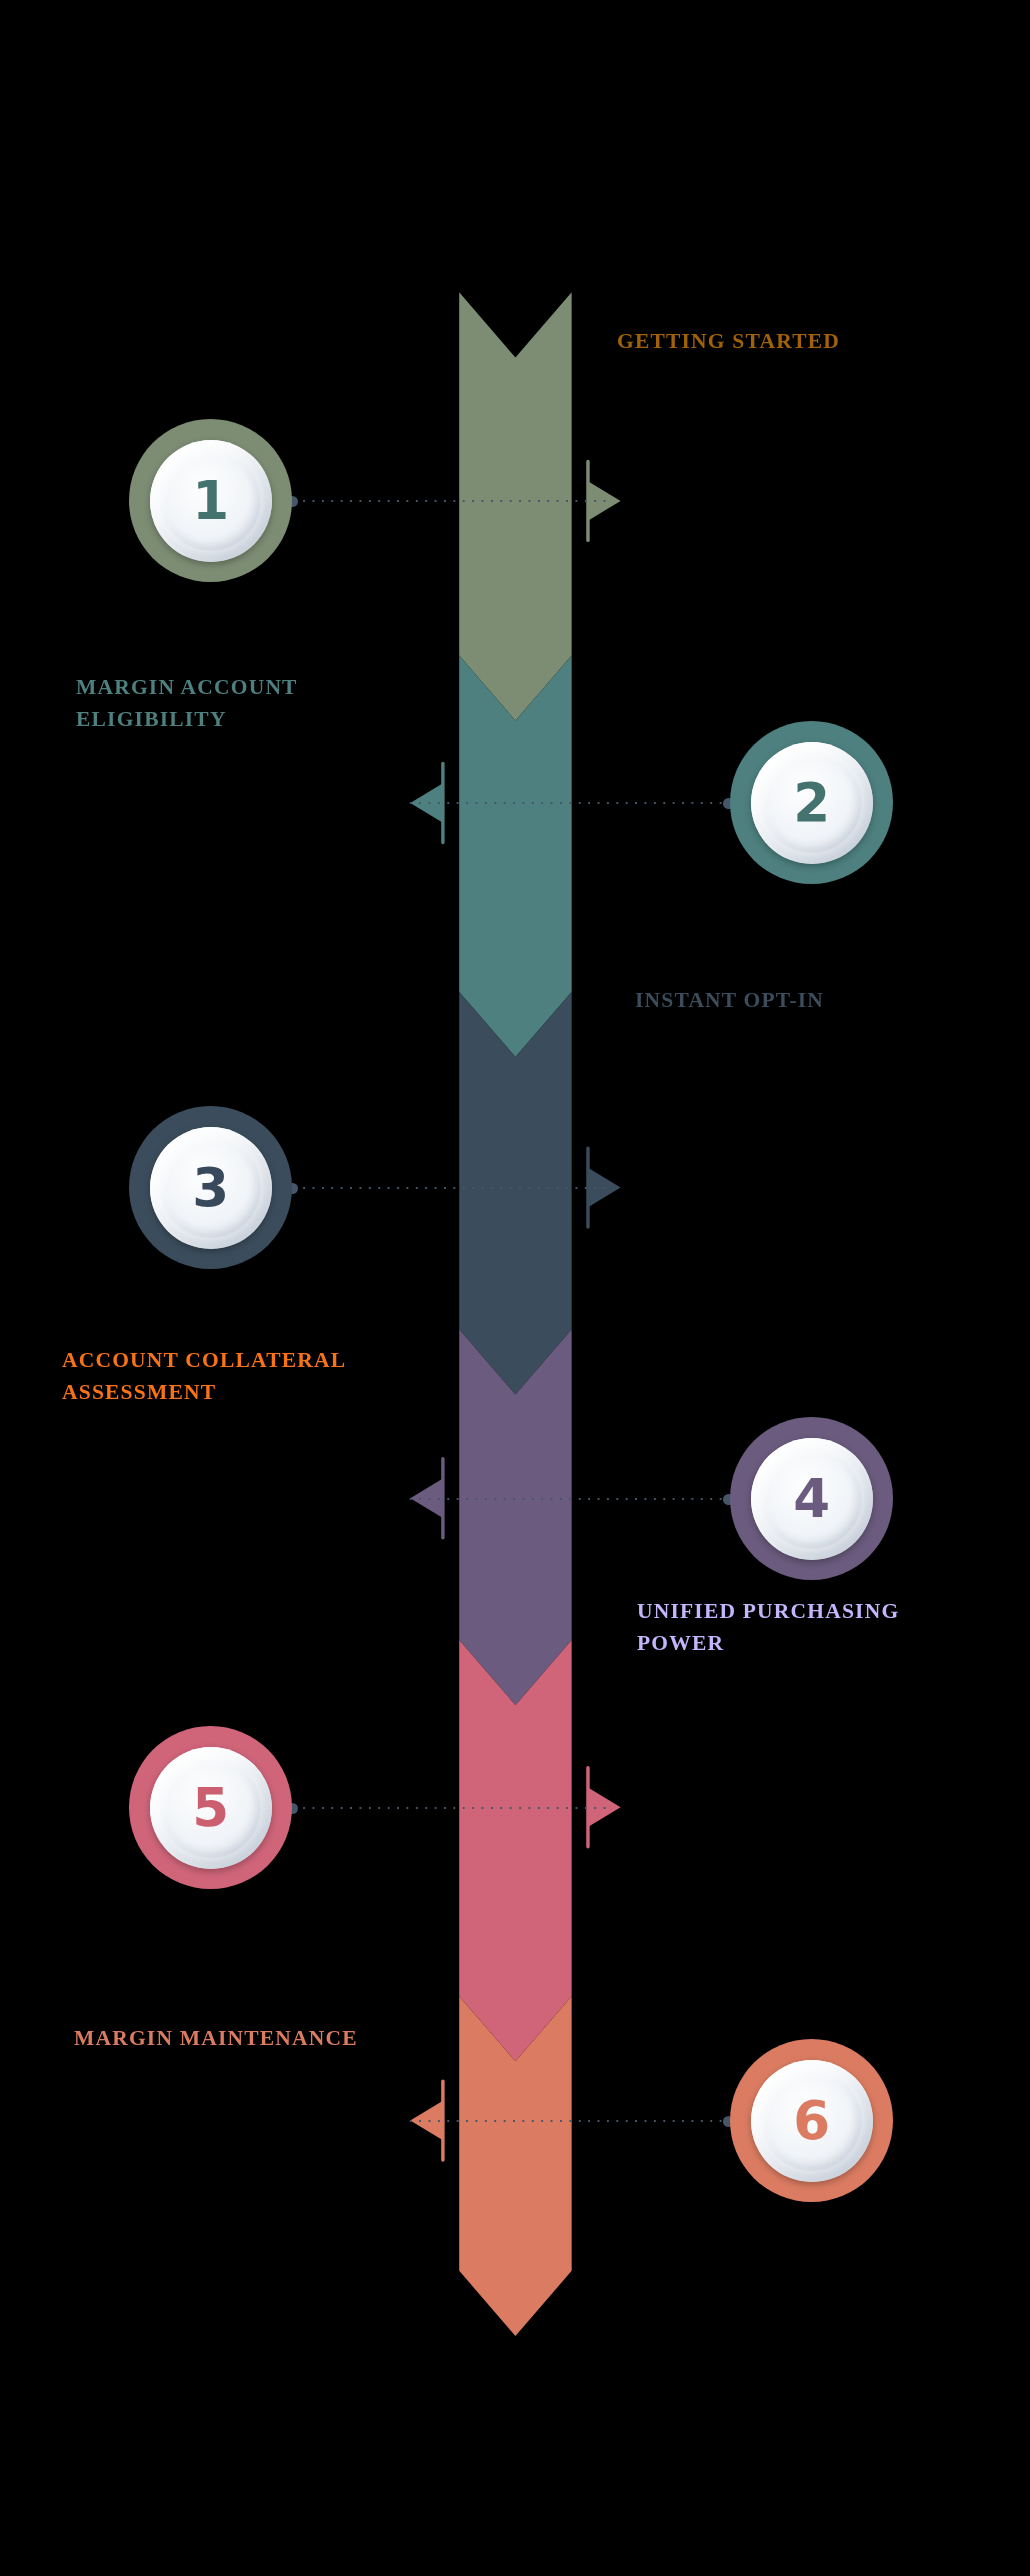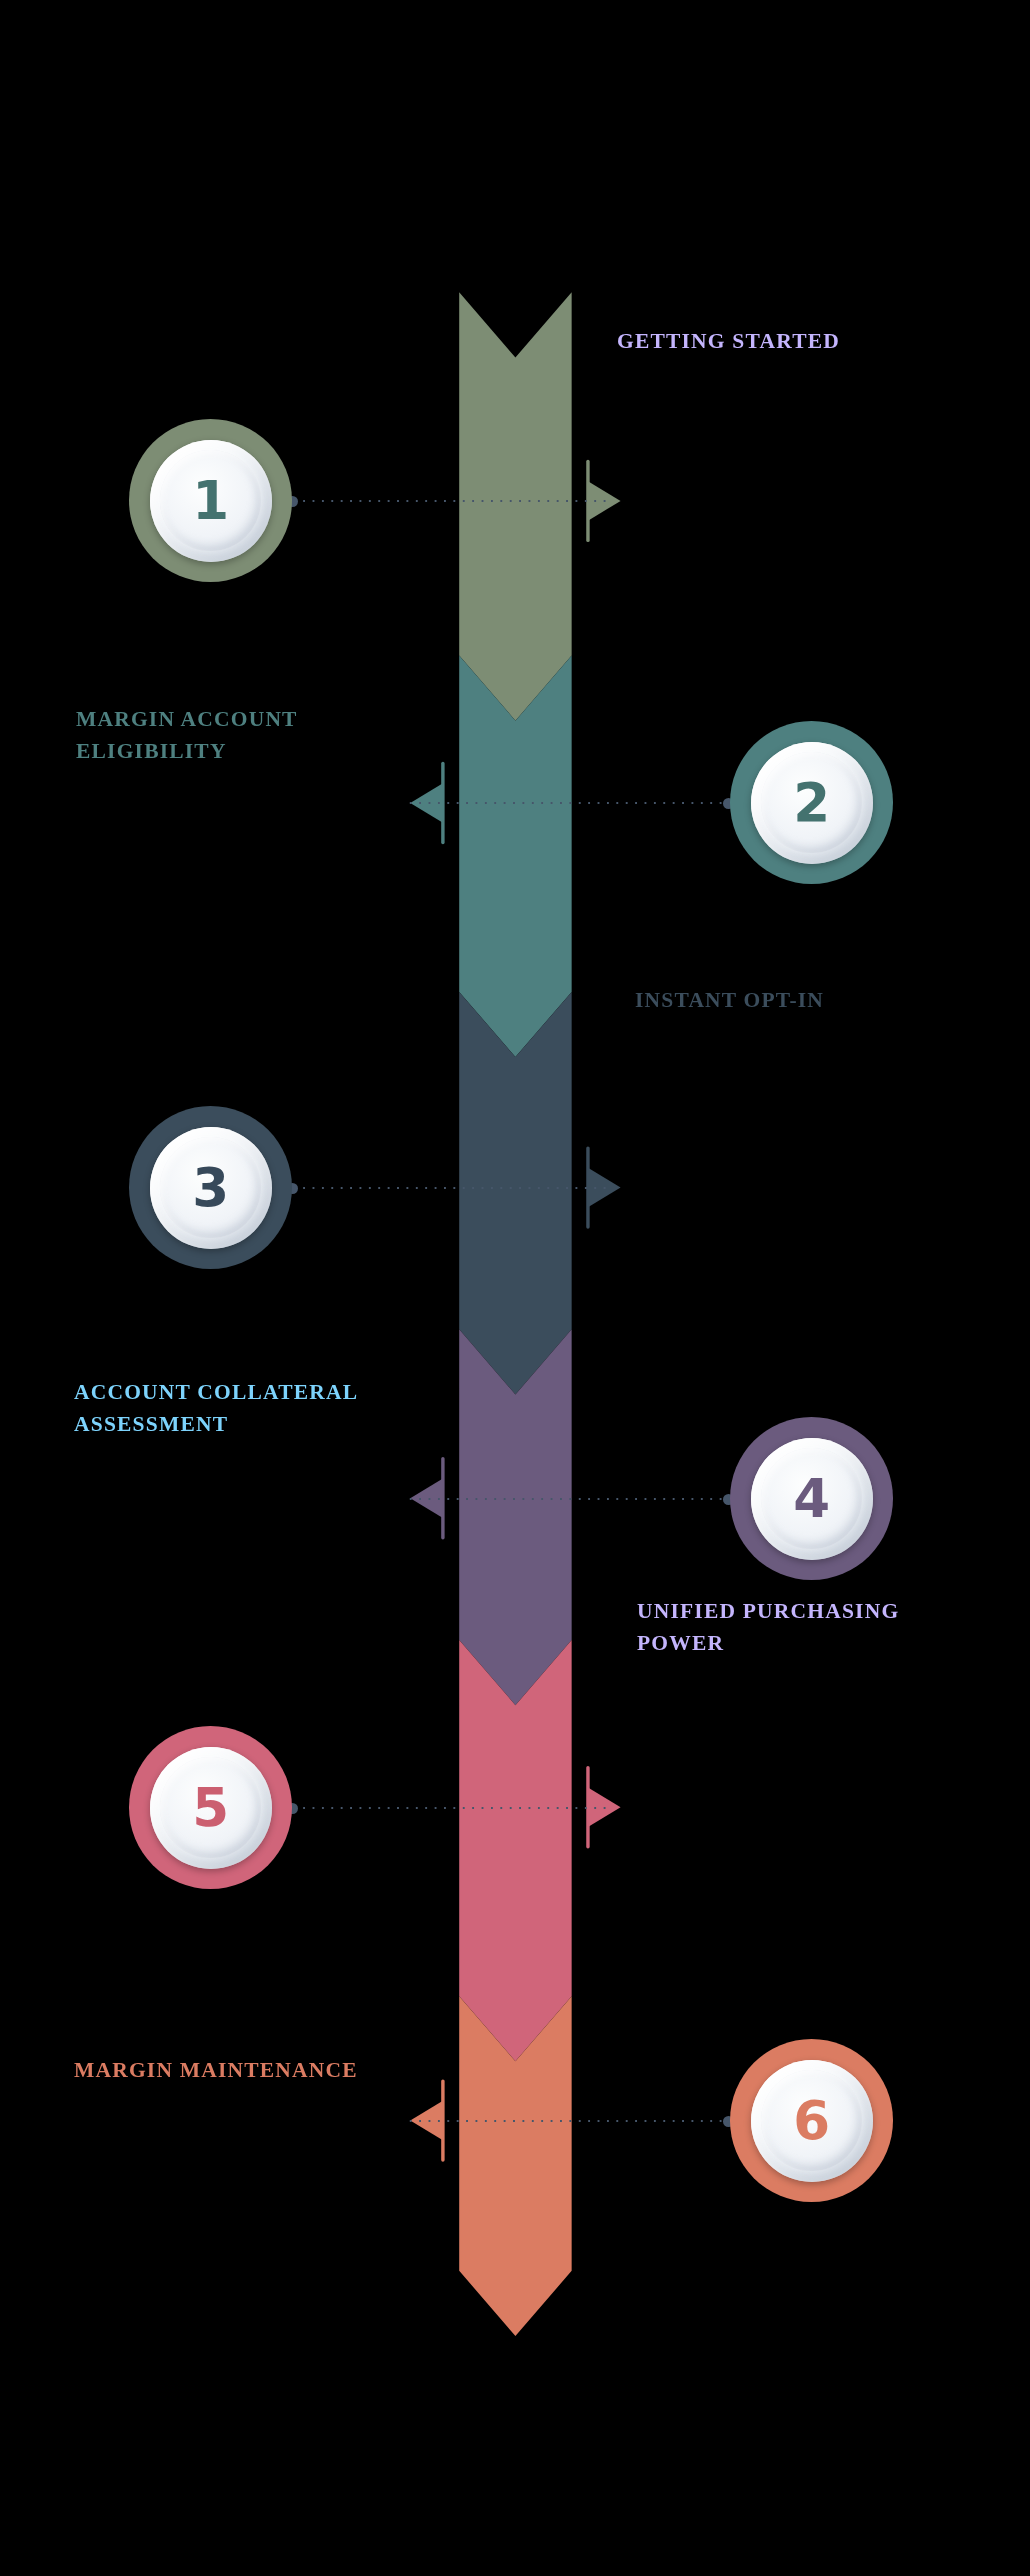--- a/index.html
+++ b/index.html
@@ -32,21 +32,21 @@
                   0 2.6px 7.7px rgba(0,0,0,.28);
       display:flex;align-items:center;justify-content:center;}
   .badge .num{font-family:"DejaVu Sans",sans-serif;font-weight:bold;
       line-height:1;letter-spacing:0;}
 
   
   .step-label{position:absolute;font-family:"Liberation Serif",serif;
       font-weight:bold;text-transform:uppercase;letter-spacing:1.2px;
       line-height:1.5;font-size:21.5px;}
   .step-label.right{text-align:left;}
-  .step-label.left{text-align:left;margin-top:32px;}
+  .step-label.left{text-align:left;}
 </style>
 </head>
 <body>
 
 <div id="stage">
 
   <div class="chev-col">
     <svg width="1030" height="2576" style="position:absolute;left:0;top:0;" viewBox="0 0 1200 3000">
 
       <polygon points="535,340 600,416 666,340 666,2645 600,2645 535,2645" style="display:none"></polygon>
@@ -147,22 +147,22 @@
         <div class="ring" style="background: rgb(219, 124, 98);"></div>
         <div class="inner" style="left: 20.6px; top: 20.6px; width: 122px; height: 122px;">
           <div style="width: 101px; height: 101px; border-radius: 50%; display: flex; align-items: center; justify-content: center; background: radial-gradient(circle at 42% 36%, rgb(253, 254, 254) 0%, rgb(241, 244, 248) 55%, rgb(230, 235, 241) 100%); box-shadow: rgba(255, 255, 255, 0.9) 2.6px 3.4px 7.7px inset, rgba(155, 168, 186, 0.42) -3.4px -4.3px 9.4px inset;">
             <span class="num" style="color: rgb(219, 124, 98); font-size: 53px;">6</span>
           </div>
         </div>
       </div>
     </div>
 
   <div id="labels">
-      <div class="step-label right" style="left: 617px; top: 325px; width: 361px; color: #c4b5fd;">Getting Started</div>
+      <div class="step-label right" style="left: 617px; top: 325px; width: 361px; color: #a16207;">Getting Started</div>
       <div class="step-label left" style="left: 76px; top: 671px; width: 343px; color: rgb(78, 128, 128);">Margin Account Eligibility</div>
       <div class="step-label right" style="left: 635px; top: 984px; width: 361px; color: rgb(59, 77, 92);">Instant Opt-In</div>
-      <div class="step-label left" style="left: 74px; top: 1344px; width: 361px; color: #7dd3fc;">Account  Collateral Assessment</div>
+      <div class="step-label left" style="left: 62px; top: 1344px; width: 361px; color: #f97316;">Account  Collateral Assessment</div>
       <div class="step-label right" style="left: 637px; top: 1595px; width: 326px; color: #c4b5fd;">Unified Purchasing Power</div>
       <div class="step-label left" style="left: 74px; top: 2022px; width: 378px; color: rgb(219, 124, 98);">Margin Maintenance</div>
     </div>
 
 </div>
 
 
 </body></html>

